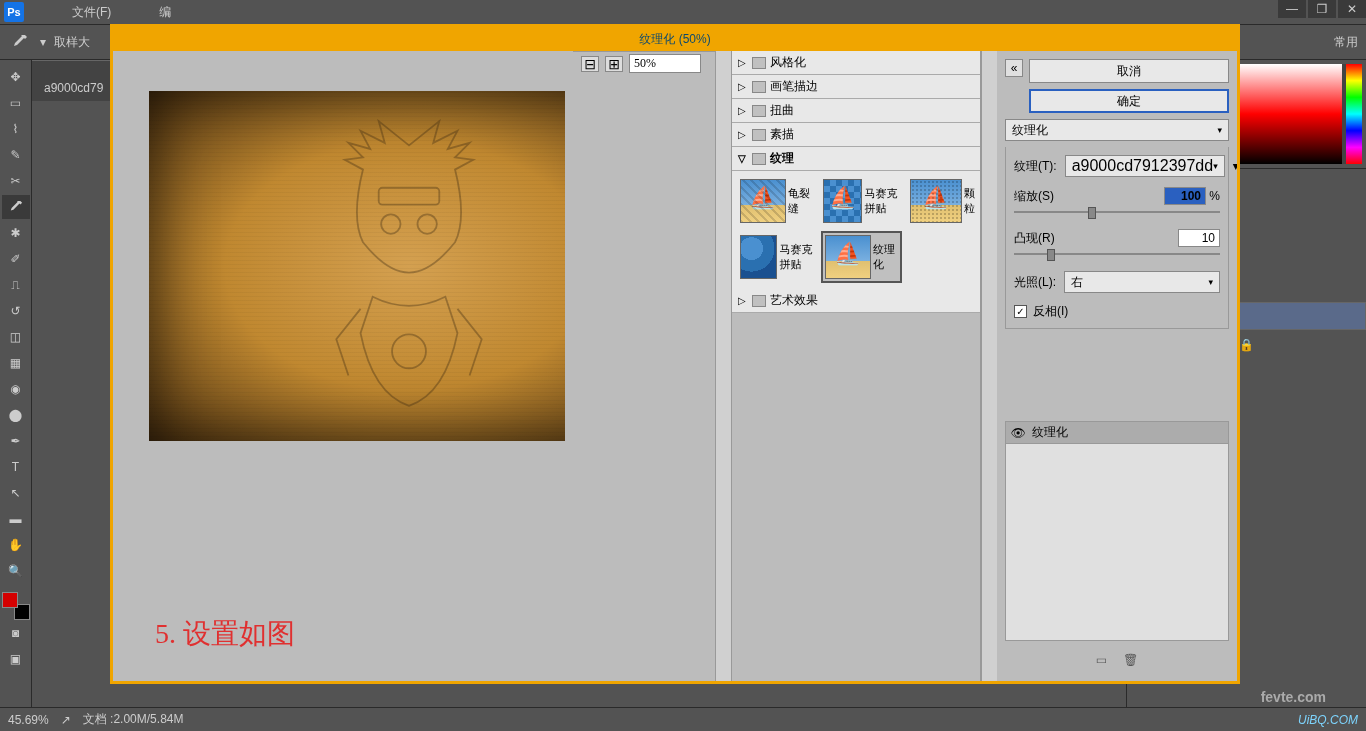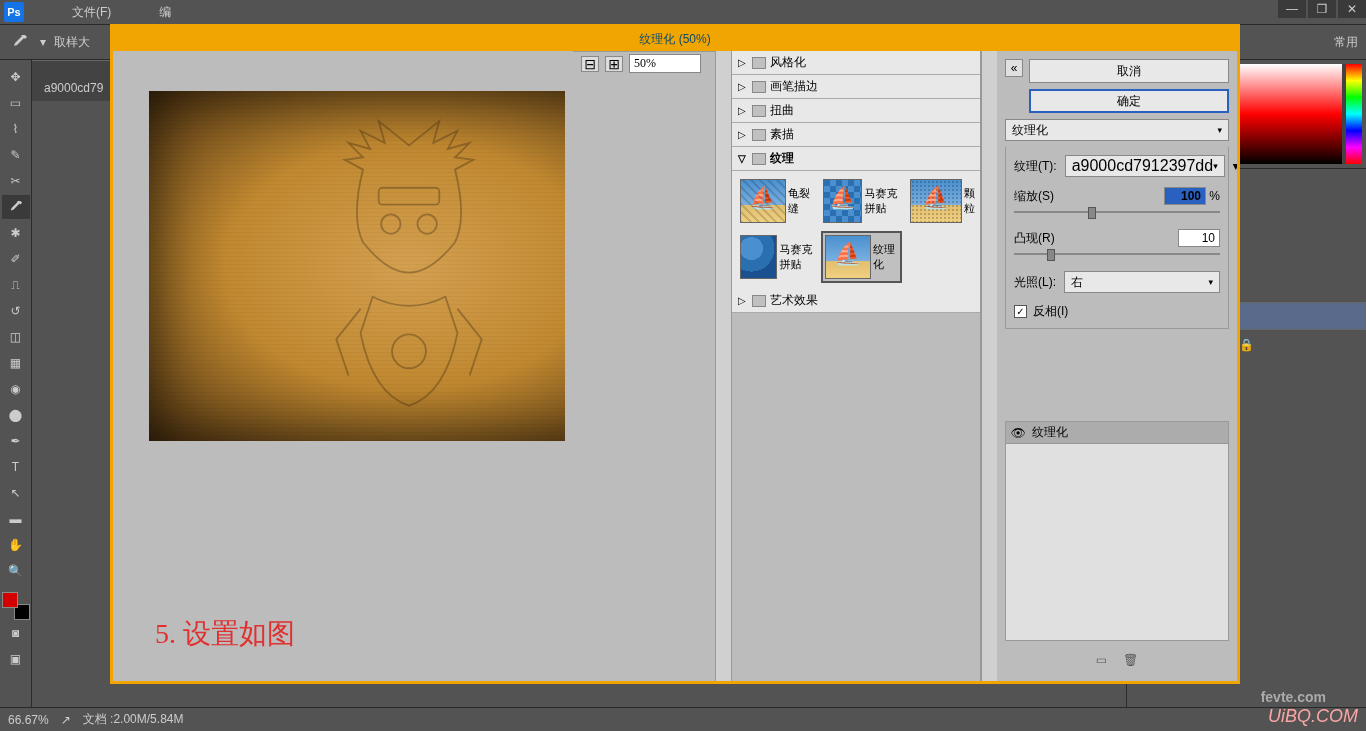--- a/index.html
+++ b/index.html
@@ -96,21 +96,21 @@
 
 .effect-layers { border: 1px solid #999; margin-top: 8px; height: 220px; background: #e0e0e0; }
 .effect-layer-row { height: 22px; background: #acacac; border-bottom: 1px solid #999; display: flex; align-items: center; padding: 0 4px; gap: 6px; }
 .eye-icon { width: 16px; text-align: center; }
 .effect-footer { display: flex; justify-content: center; gap: 16px; padding: 6px; }
 .small-icon { cursor: pointer; color: #555; }
 
 .collapse-toggle { width:18px; height:18px; border:1px solid #888; background:#e0e0e0; display:flex; align-items:center; justify-content:center; cursor:pointer; align-self:flex-start; }
 
 .scrollbar-v { width: 16px; background: #d0d0d0; border-left: 1px solid #999; }
-.watermark { position:absolute; bottom:4px; right:8px; color:#fca5a5; font-size:18px; font-style:italic; }
+.watermark { position:absolute; bottom:4px; right:8px; color:#7dd3fc; font-size:12px; font-style:italic; }
 .watermark2 { position:absolute; bottom:26px; right:40px; color:#aaa; font-size:14px; font-weight:bold; }
 </style>
 </head>
 <body>
 
 <div class="menubar">
   <div class="ps-logo">Ps</div>
   <div class="menu-item">文件(F)</div>
   <div class="menu-item">编</div>
 </div>
@@ -199,21 +199,21 @@
     <div class="layers-panel">
       <div class="layer-row"></div>
       <div style="text-align:center; padding:8px; color:#ccc;">
         <span>🔒</span>
       </div>
     </div>
   </div>
 </div>
 
 <div class="status-bar">
-  <span>66.67%</span>
+  <span>45.69%</span>
   <span>↗</span>
   <span>文档 :2.00M/5.84M</span>
 </div>
 
 <div class="dialog">
   <div class="dialog-title">纹理化 (50%)</div>
   <div class="dialog-body">
 
     <div class="preview-pane">
       <div class="preview-canvas">

